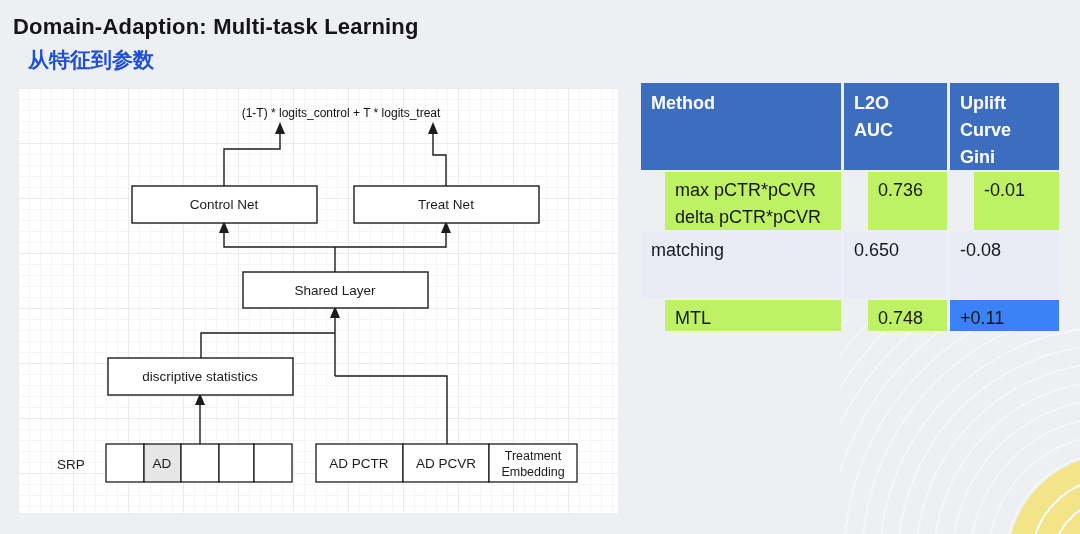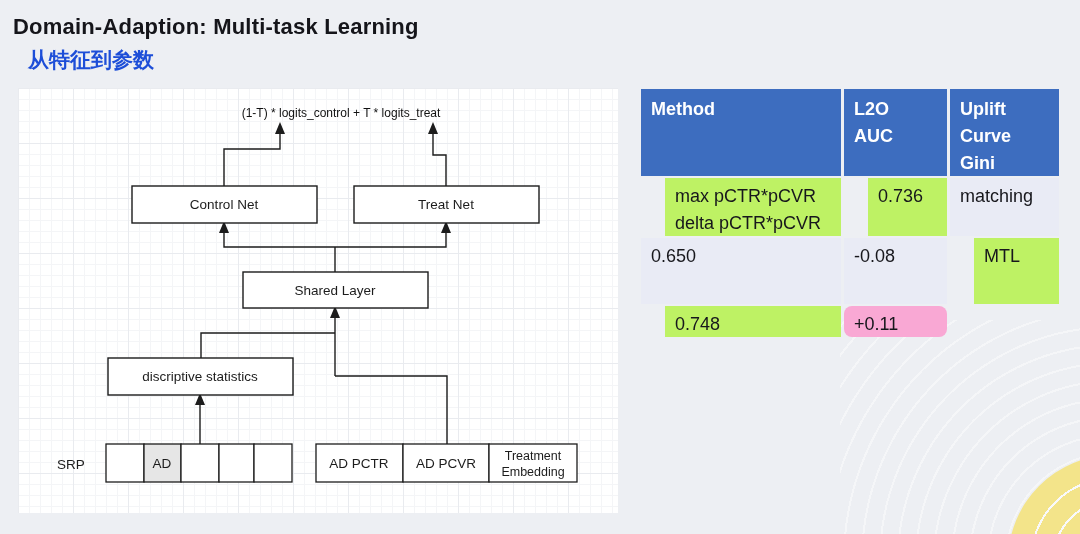--- a/index.html
+++ b/index.html
@@ -45,31 +45,31 @@
   .dbox{fill:#ffffff;stroke:#1c1c1c;stroke-width:1.4;}
   .dcell{fill:#ffffff;stroke:#1c1c1c;stroke-width:1.3;}
   .dcell-gray{fill:#e6e6e6;stroke:#1c1c1c;stroke-width:1.3;}
   .dline{fill:none;stroke:#1c1c1c;stroke-width:1.4;}
   .dlabel{font-size:13.5px;fill:#1c1c1c;text-anchor:middle;}
   .dsmall{font-size:12.5px;fill:#1c1c1c;text-anchor:middle;}
   .dformula{font-size:12px;fill:#111;text-anchor:middle;}
   .darrow{fill:#1c1c1c;}
   
   .rtable{
-    position:absolute;left:641px;top:89px;width:417px;
+    position:absolute;left:641px;top:83px;width:417px;
     display:grid;
     grid-template-columns:200px 103px 109px;
     grid-template-rows:87px 58px 66px 31px;
     column-gap:3px;row-gap:2px;
   }
   .cell{padding:5px 0 0 10px;font-size:18px;line-height:27px;color:#17171c;}
   .cell.head{background:#3d6dbf;color:#ffffff;font-weight:700;padding-top:7px;}
   .cell.dark{background:#bef264;margin-left:24px;}
   .cell.light{background:#e9ebf5;}
-  .cell.lighter{background:#f9a8d4;border-radius:8px;}
+  .cell.lighter{background:#3b82f6;}
   .cell div{white-space:nowrap;}
 </style>
 </head>
 <body>
 
 <div class="ripples"></div>
 <div class="yellow-circle"></div>
 
 <div class="title">Domain-Adaption: Multi-task Learning</div>
 <div class="subtitle">从特征到参数</div>
@@ -157,20 +157,21 @@
     <div>Uplift</div>
     <div>Curve</div>
     <div>Gini</div>
   </div>
 
   <div class="cell dark">
     <div>max pCTR*pCVR</div>
     <div>delta pCTR*pCVR</div>
   </div>
   <div class="cell dark">0.736</div>
+  <div class="cell dark">-0.01</div>
 
   <div class="cell light">
     <div>matching</div>
   </div>
   <div class="cell light">0.650</div>
   <div class="cell light">-0.08</div>
 
   <div class="cell dark">MTL</div>
   <div class="cell dark">0.748</div>
   <div class="cell lighter">+0.11</div>

